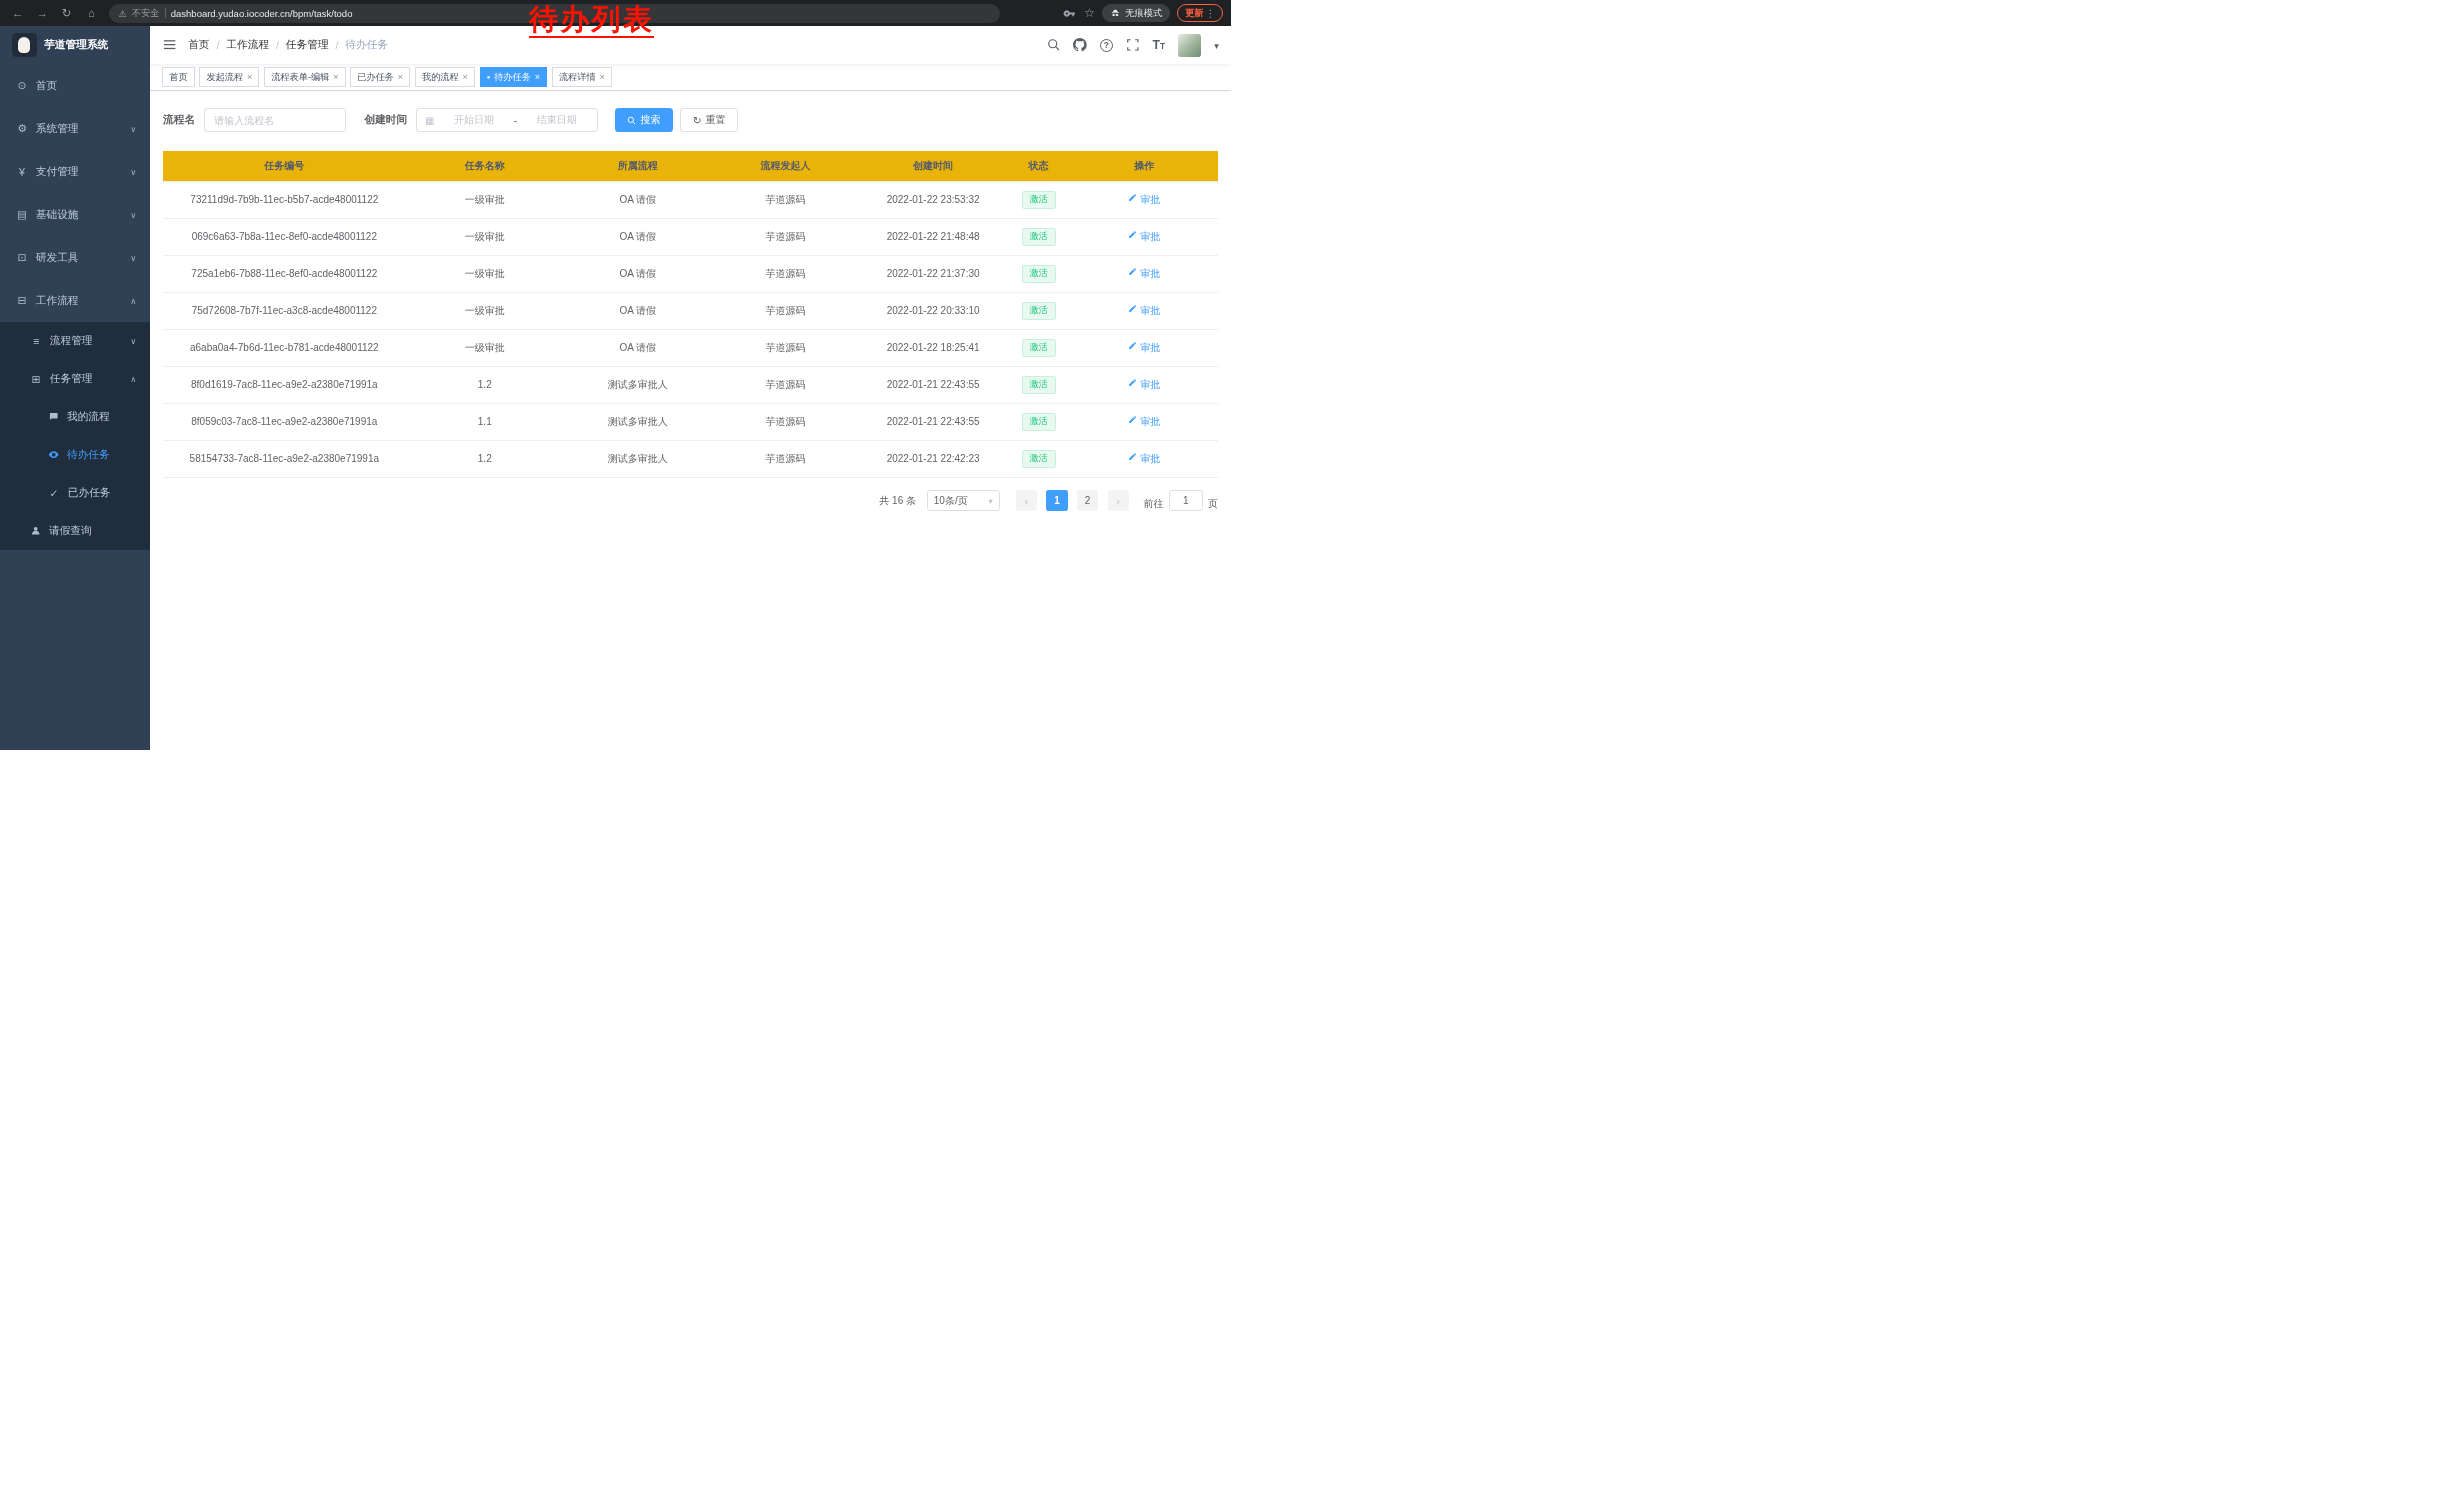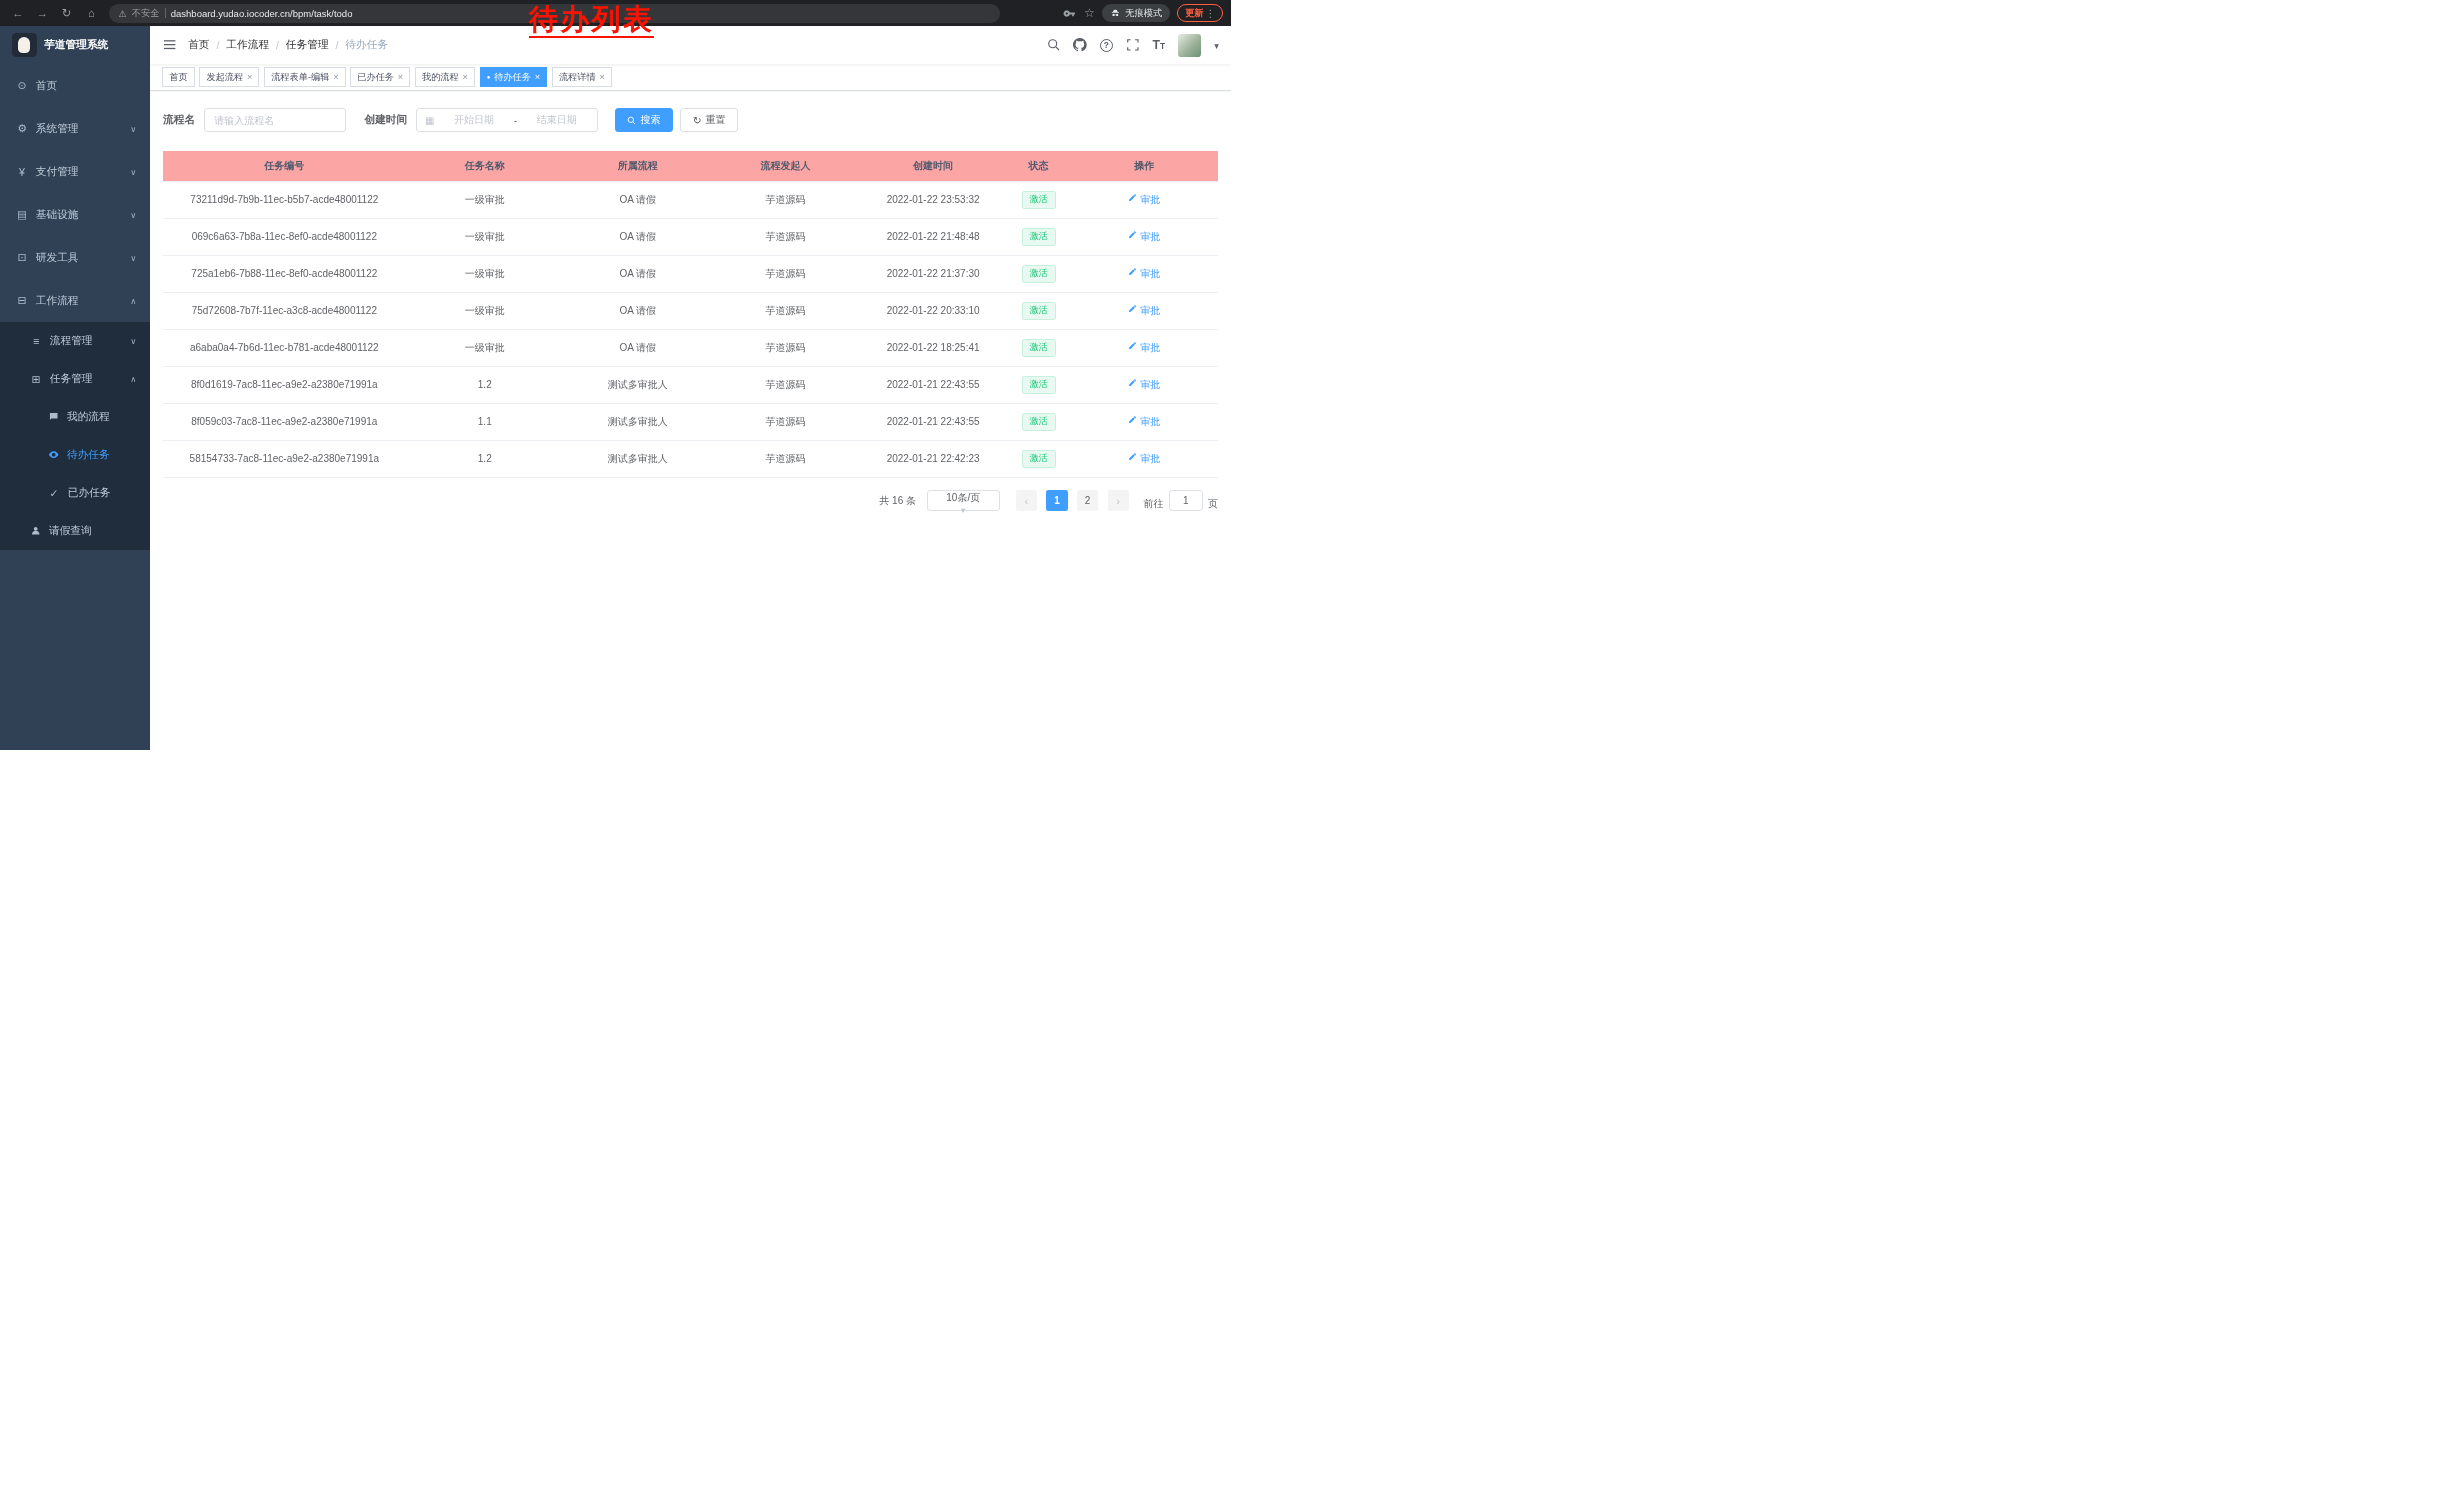--- a/index.html
+++ b/index.html
@@ -101,37 +101,37 @@
   .daterange .sep { color:#606266; }
   .btn { height:24.4px; border-radius:3.1px; font-size:10px; display:flex; align-items:center;
     gap:3.8px; padding:0 11.4px; cursor:default; font-family:inherit; }
   .btn.primary { background:#409eff; border:0.8px solid #409eff; color:#fff; margin-left:9.2px; }
   .btn.plain { background:#fff; border:0.8px solid #dcdfe6; color:#606266; }
   .btn .b-search { width:9.2px; height:9.2px; fill:none; stroke:#fff; stroke-width:2.4; }
   .btn .b-refresh { font-size:10.7px; color:#606266; }
 
   table { width:100%; border-collapse:collapse; margin-top:18.3px; font-size:10px;
     color:#606266; table-layout:fixed; }
-  thead th { background:#fca5a5; height:30.5px; font-weight:700; color:#515a6e;
+  thead th { background:#eab308; height:30.5px; font-weight:700; color:#515a6e;
     text-align:center; border-bottom:0.8px solid #ebeef5; }
   tbody td { height:37px; text-align:center; border-bottom:0.8px solid #ebeef5;
     overflow:hidden; white-space:nowrap; }
   .tag { display:inline-block; padding:1.5px 6.9px; font-size:9.2px; border-radius:2.3px;
     background:#e7f9f0; color:#1ec77a; border:0.8px solid #c6f0dc; }
   .approve { color:#409eff; display:inline-flex; align-items:flex-start; gap:3.1px;
     font-size:10px; text-decoration:none; cursor:default; }
   .pencil { width:9.2px; height:9.2px; fill:#409eff; }
 
   
   .pager { margin-top:12.2px; display:flex; align-items:center; justify-content:flex-end;
     gap:4.6px; font-size:10px; color:#606266; }
   .p-total { margin-right:6.1px; }
   .p-size { width:73px; height:21.4px; border:0.8px solid #dcdfe6; border-radius:3.1px;
     display:flex; align-items:center; justify-content:space-between; padding:0 6.1px;
-    color:#606266; margin-right:9.2px;flex-direction:column; }
+    color:#606266; margin-right:9.2px; }
   .p-size .c { color:#c0c4cc; font-size:8.4px; }
   .p-btn { min-width:21.4px; height:21.4px; background:#f4f4f5; border-radius:2.3px;
     display:flex; align-items:center; justify-content:center; color:#606266;
     margin:0 2.3px; font-size:10px; }
   .p-btn.nav { color:#c0c4cc; font-size:11.4px; }
   .p-btn.active { background:#409eff; color:#fff; font-weight:700; }
   .p-jump { display:flex; align-items:flex-end; gap:5.3px; margin-left:7.6px; }
   .p-jump input { width:34px; height:21.4px; border:0.8px solid #dcdfe6; border-radius:3.1px;
     text-align:center; font-size:10px; color:#606266; outline:none; font-family:inherit; }
 </style>

